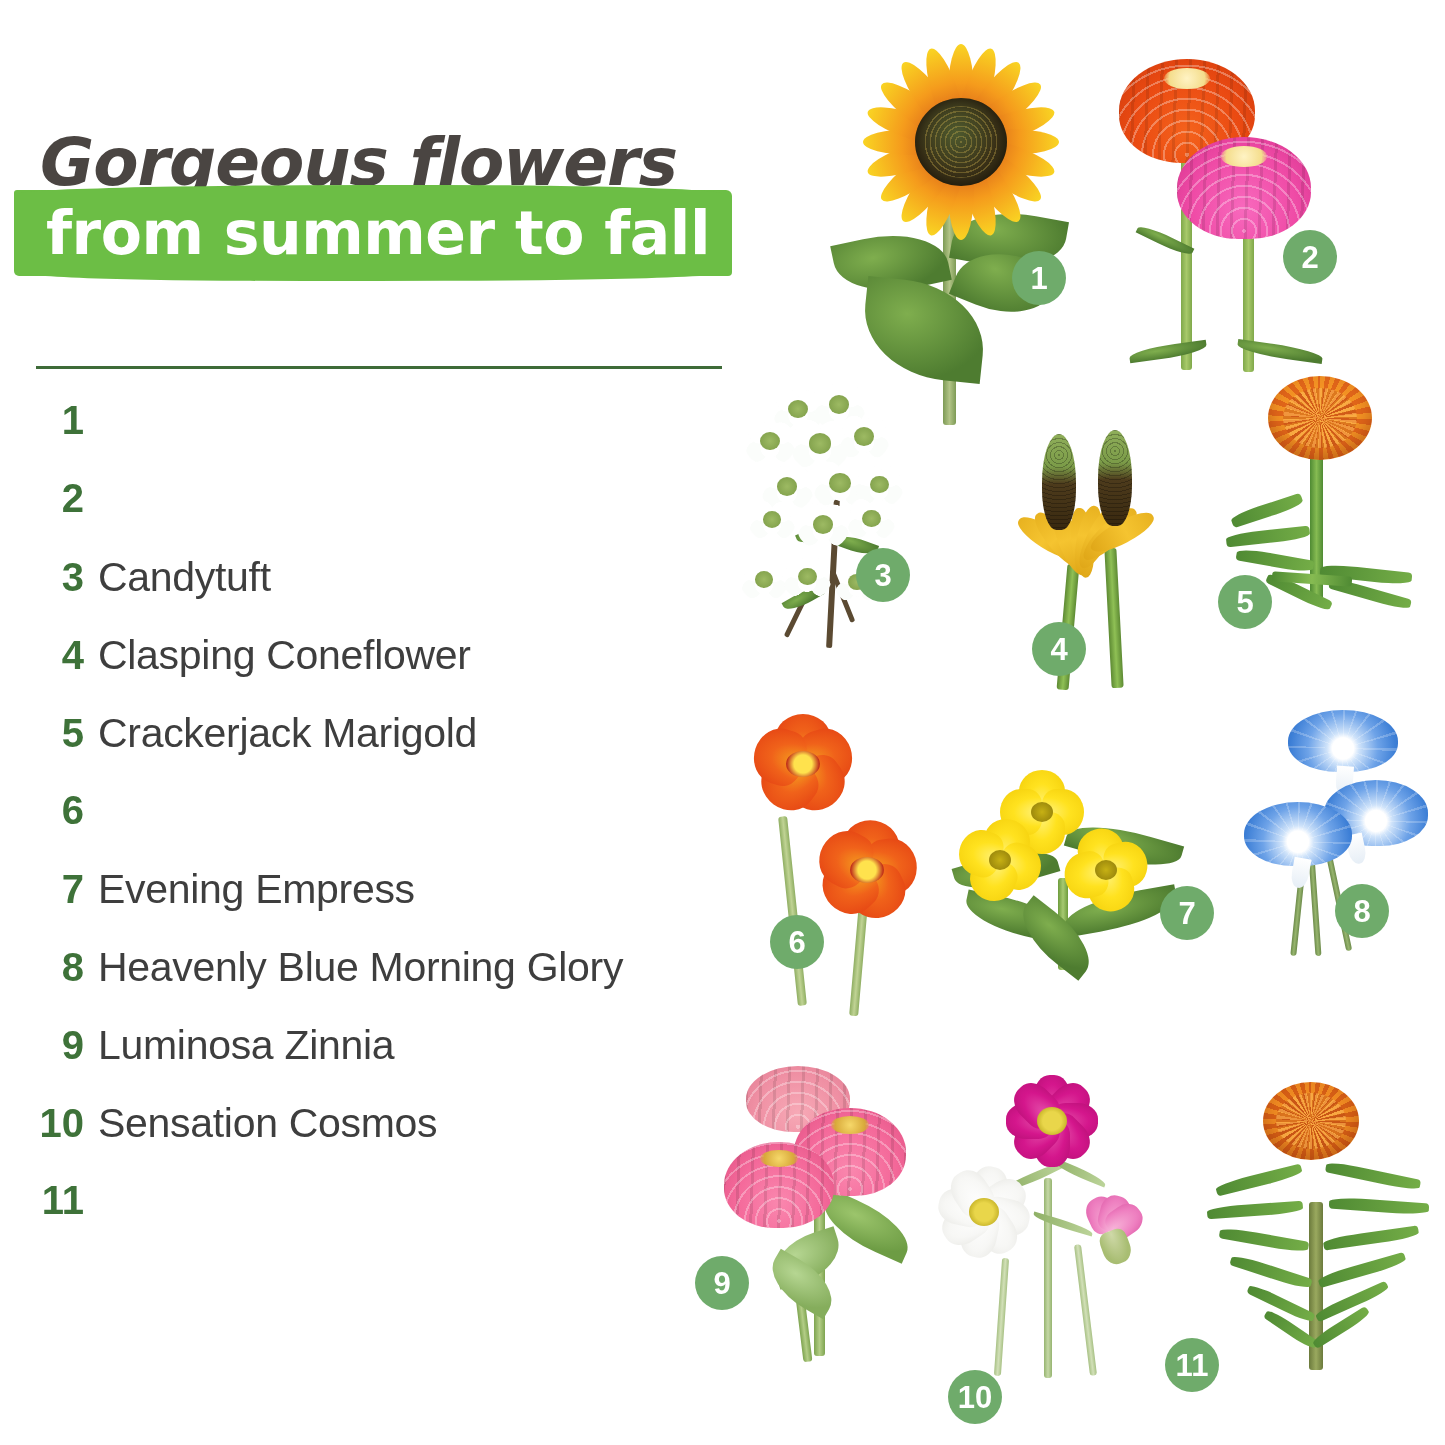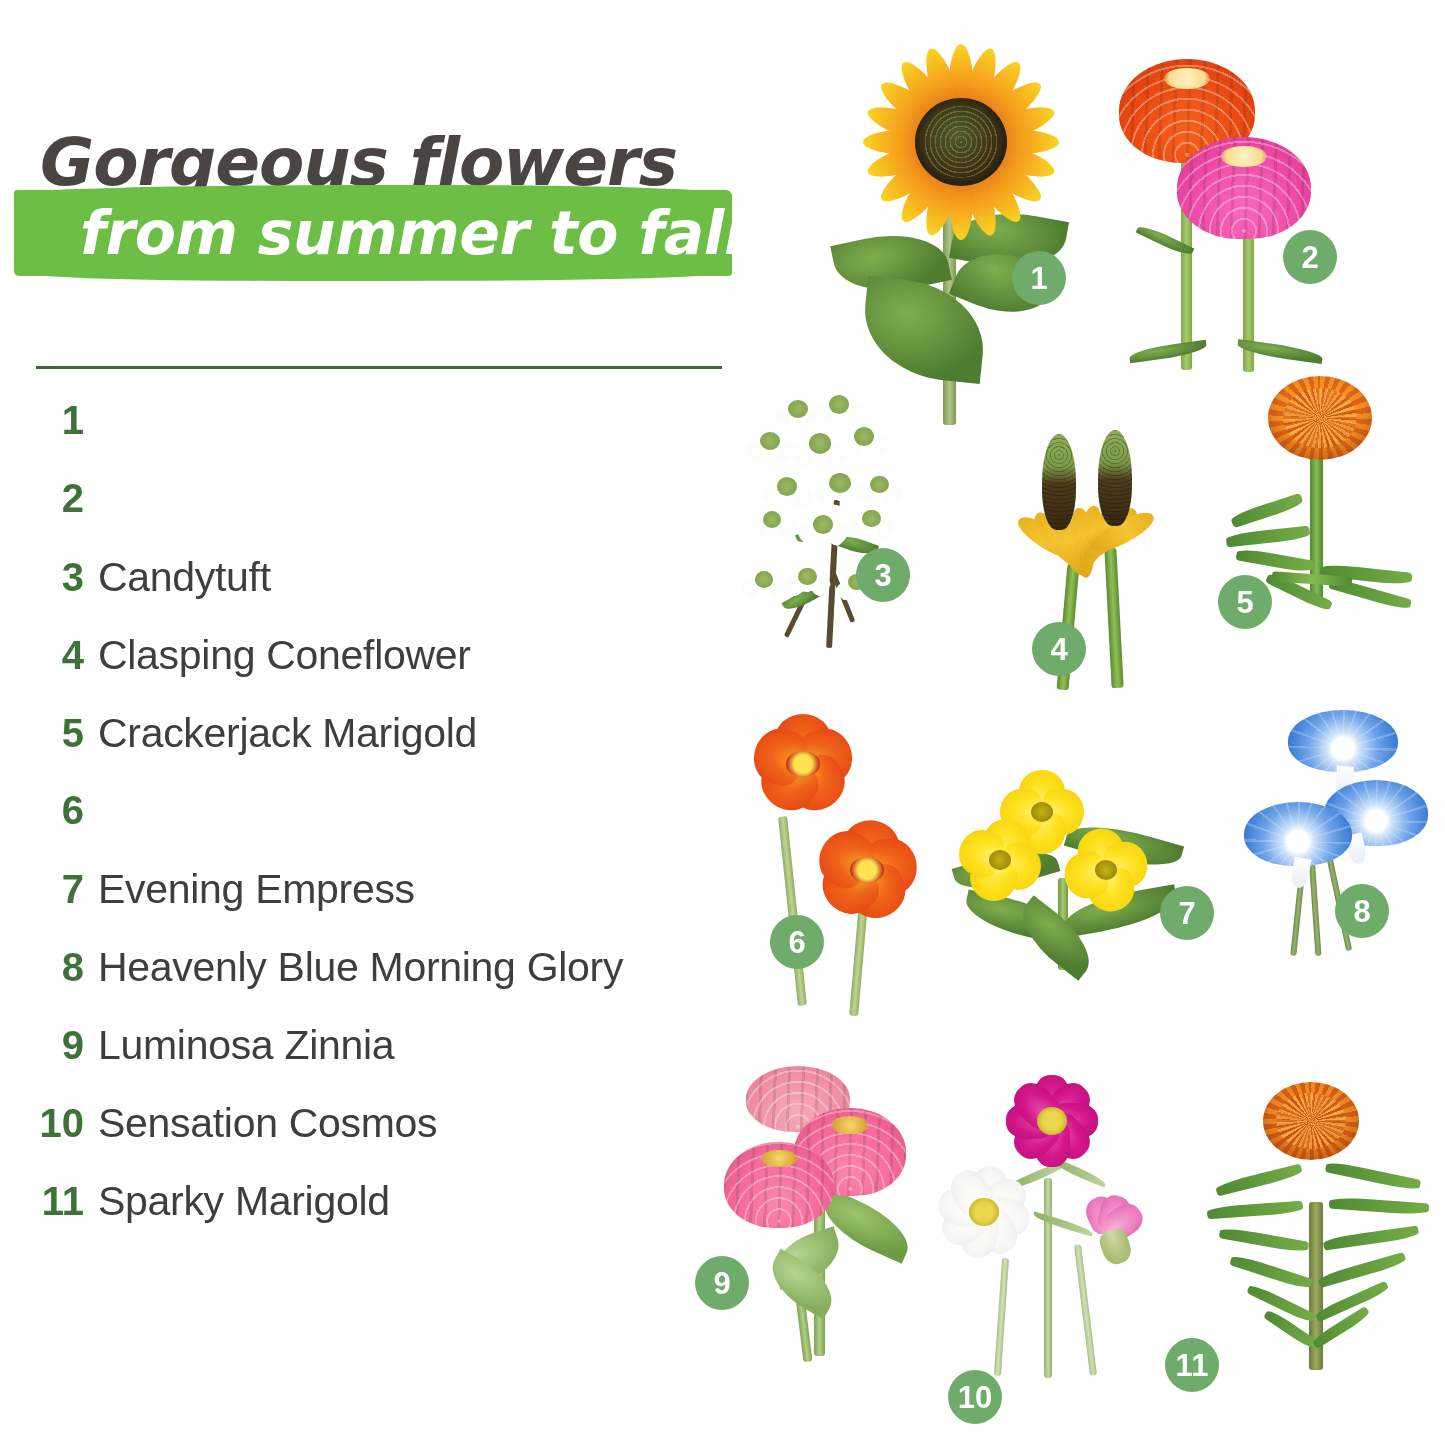--- a/index.html
+++ b/index.html
@@ -57,27 +57,25 @@
     position:absolute;
     left:10px; bottom:-5px; right:6px; height:8px;
     background:#6cbe45;
     border-radius:0 0 50% 40% / 0 0 100% 100%;
   }
   #title-line2 {
     position:relative;
     font-family:"DejaVu Sans", sans-serif;
     font-size:60px;
     font-weight:bold;
-    font-style:italic;
     color:#ffffff;
     letter-spacing:-0.5px;
     line-height:86px;
     padding-left:6px;
     white-space:nowrap;
-    margin-left:34px;
   }
 
   #title-divider {
     position:absolute;
     left:36px; top:366px;
     width:686px; height:3px;
     background:#3e6b38;
   }
 
   
@@ -379,21 +377,20 @@
     <li class="list-item">
       <span class="item-num">9</span>
       <span class="item-label">Luminosa Zinnia</span>
     </li>
     <li class="list-item">
       <span class="item-num">10</span>
       <span class="item-label">Sensation Cosmos</span>
     </li>
     <li class="list-item">
       <span class="item-num">11</span>
-      <span class="item-label">Sparky Marigold</span>
     </li>
   </ul>
 </div>
 
 <div id="photo-area">
 
   <div class="photo" style="left:155px; top:20px; width:260px; height:410px;">
     <div class="stem" style="left:128px; top:180px; width:13px; height:225px; background:linear-gradient(90deg,#7d9a55,#b2c487,#7d9a55);"></div>
     <div class="leaf" style="left:20px;  top:214px; width:112px; height:58px; transform:rotate(-12deg);"></div>
     <div class="leaf alt" style="left:138px; top:192px; width:112px; height:56px; transform:rotate(10deg);"></div>

